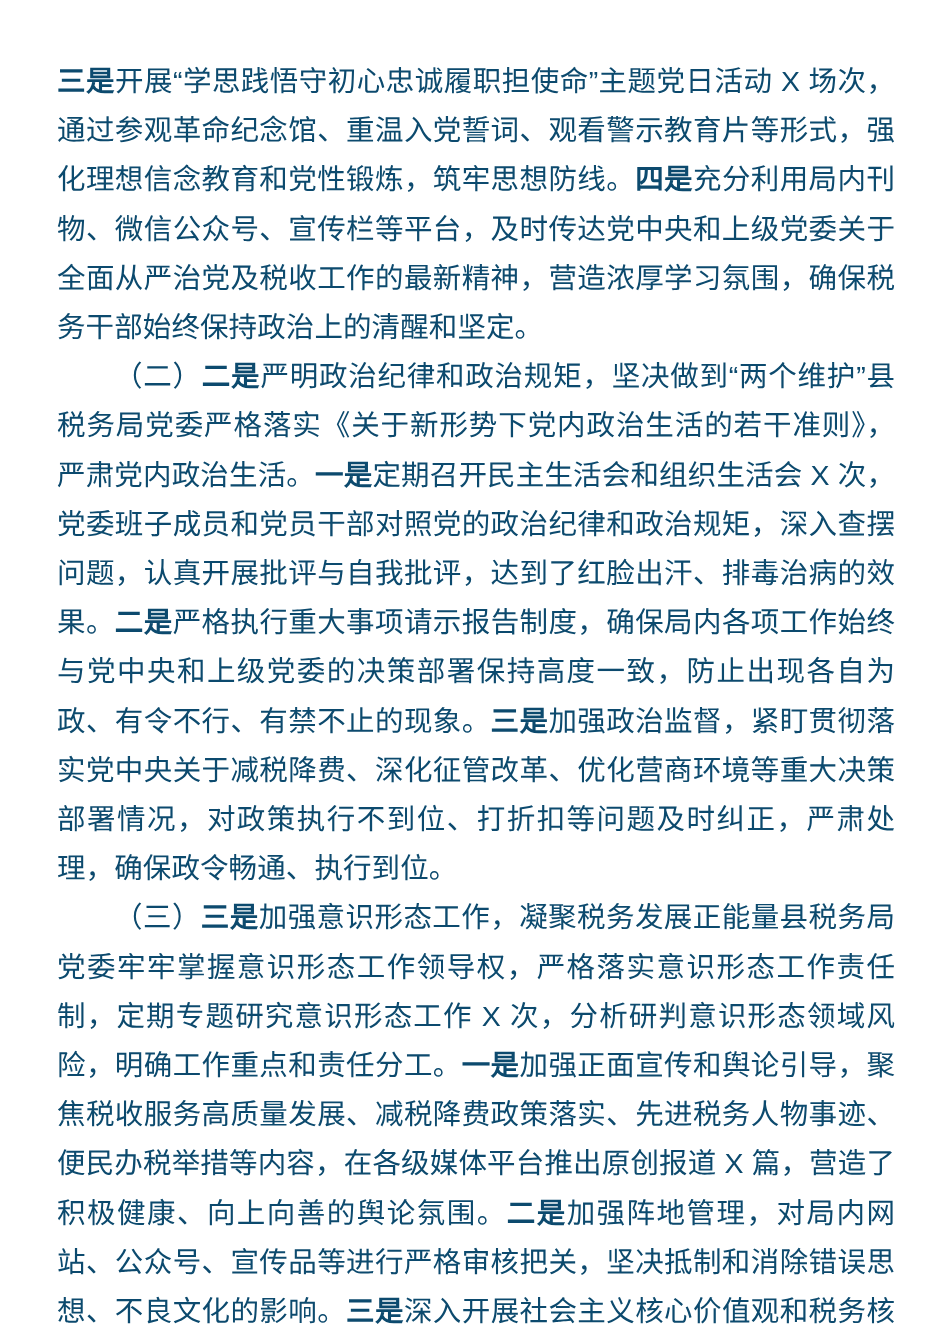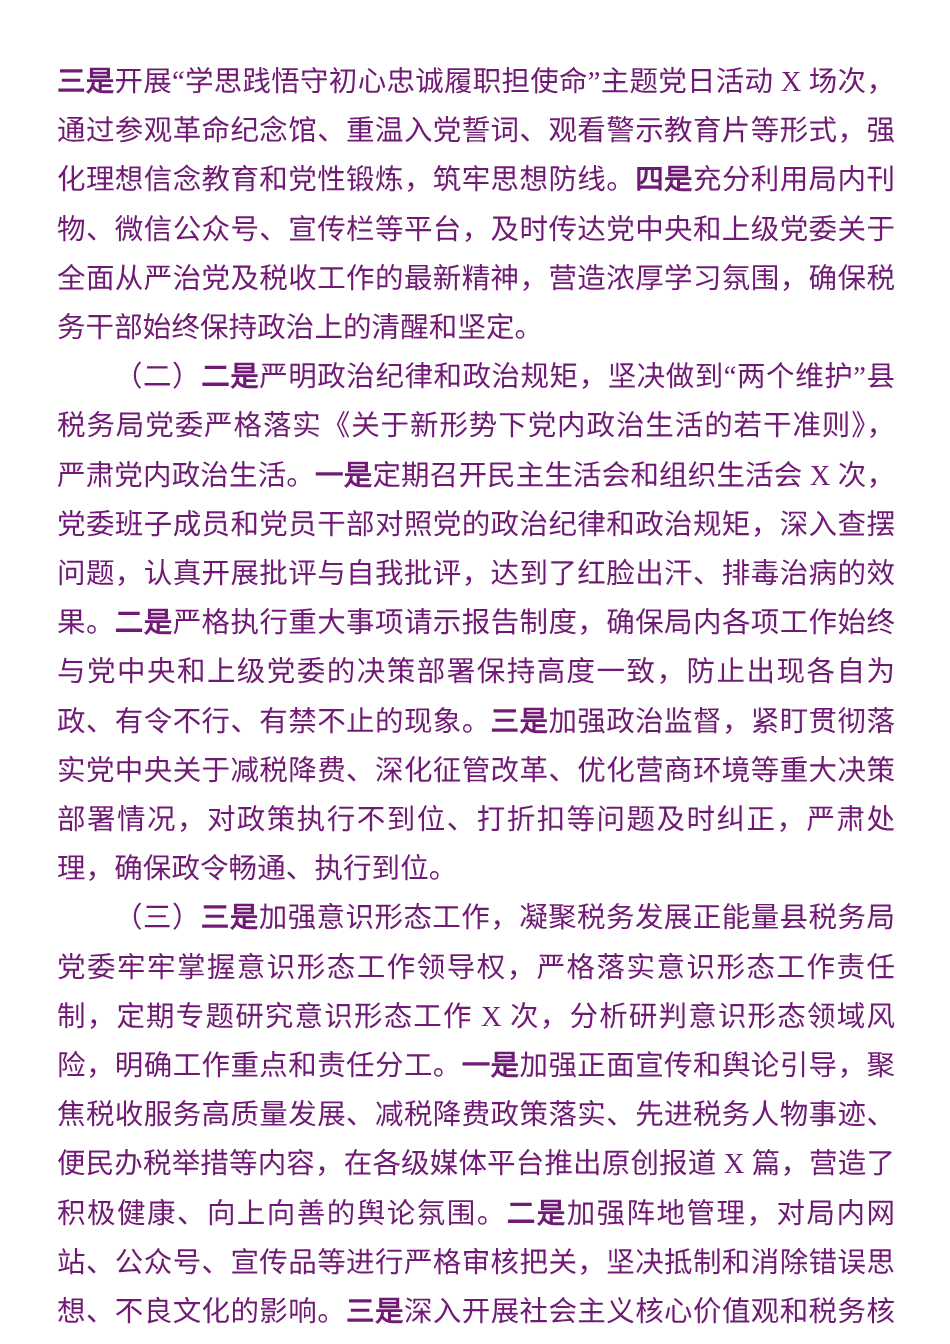--- a/index.html
+++ b/index.html
@@ -29,23 +29,22 @@
   p.para {
     margin: 0;
     padding: 0;
     font-size: 28.5px;
     line-height: 49.2px;
     text-align: justify;
     text-justify: inter-character;
     text-align-last: left;
     letter-spacing: 0.1px;
     word-break: break-all;
-    color: #701a75;
+    color: #0c4a6e;
     font-weight: 400;
-    font-family: Liberation Serif, serif;
   }
   p.para.indent {
     text-indent: 2em;
   }
   .b {
     font-weight: 700;
   }
   
   p.para:last-child {
     text-align-last: left;

